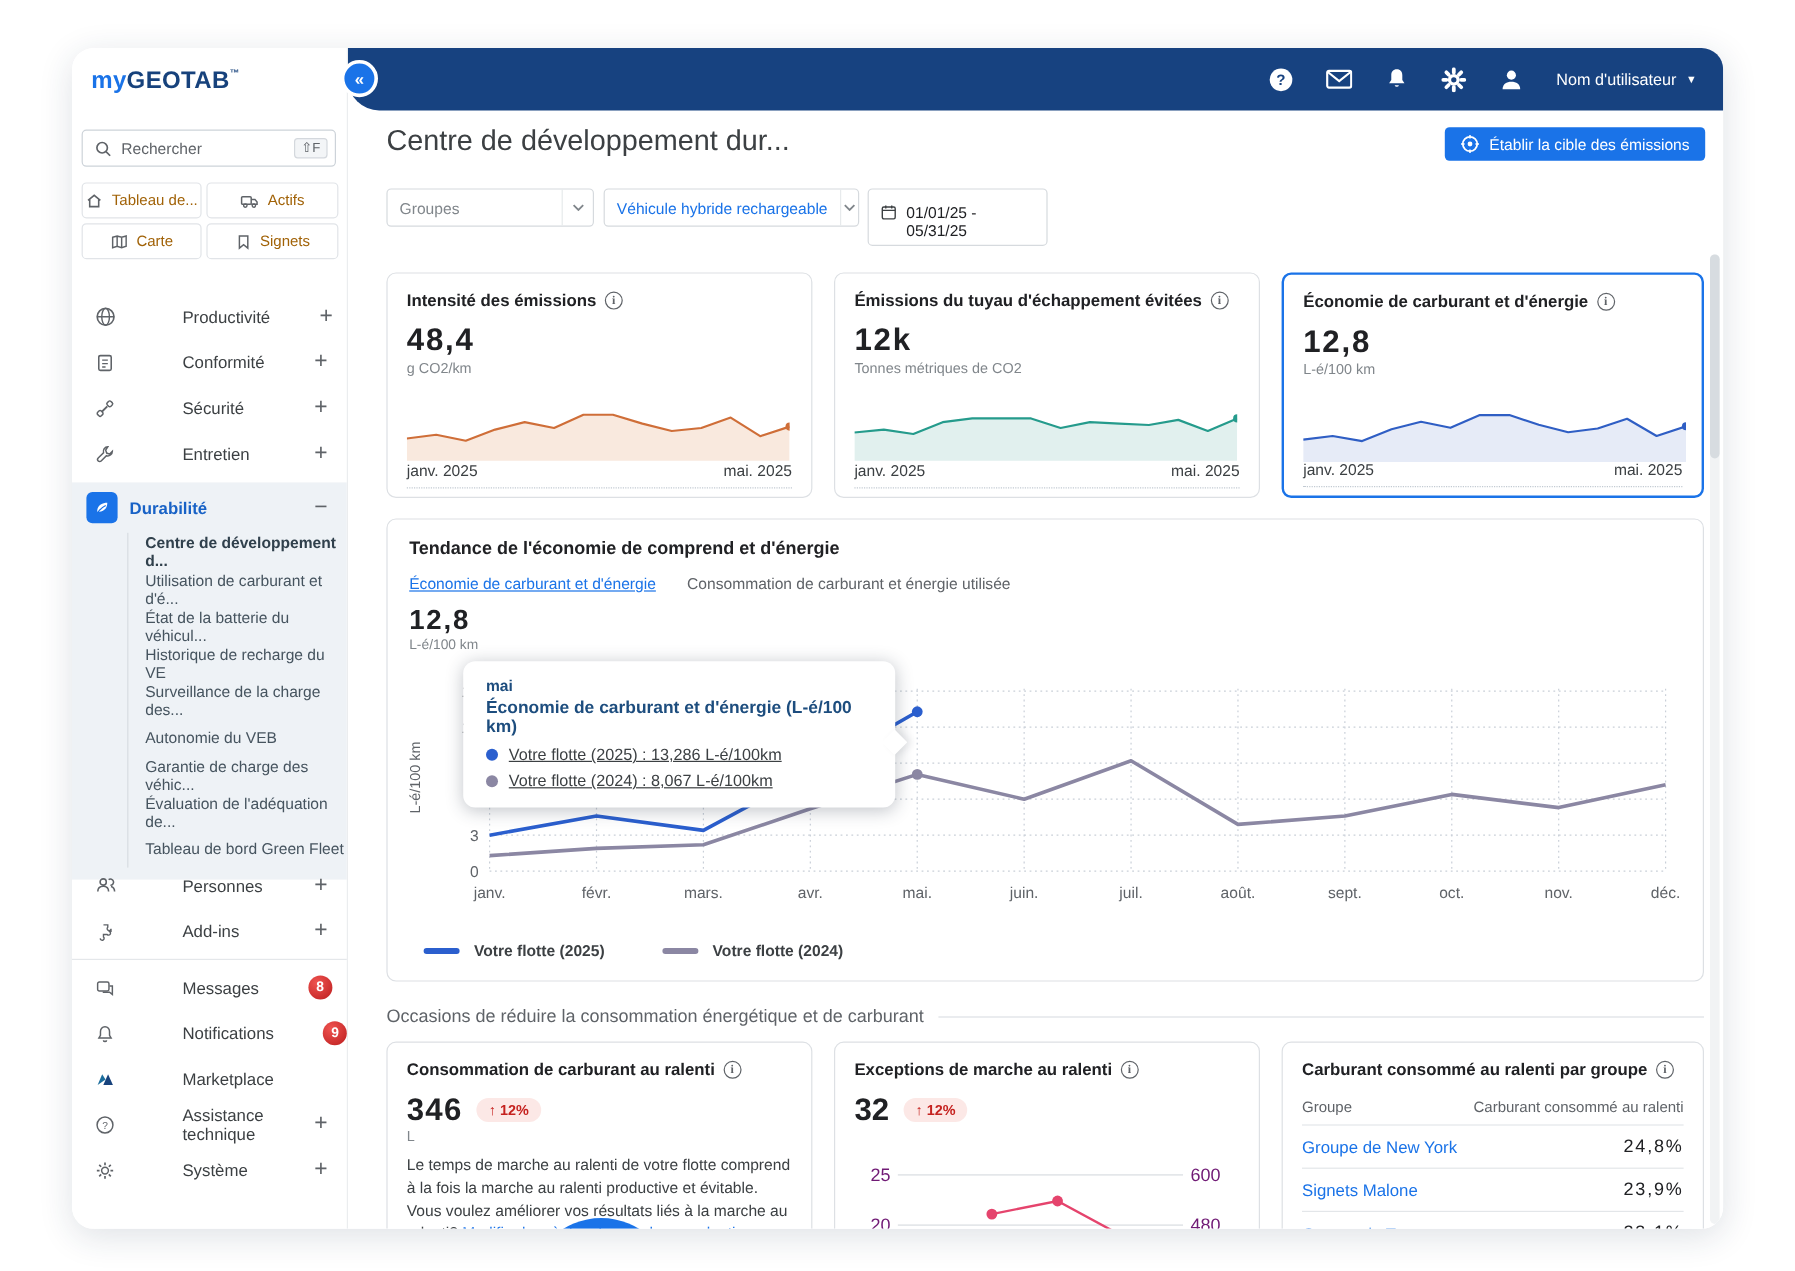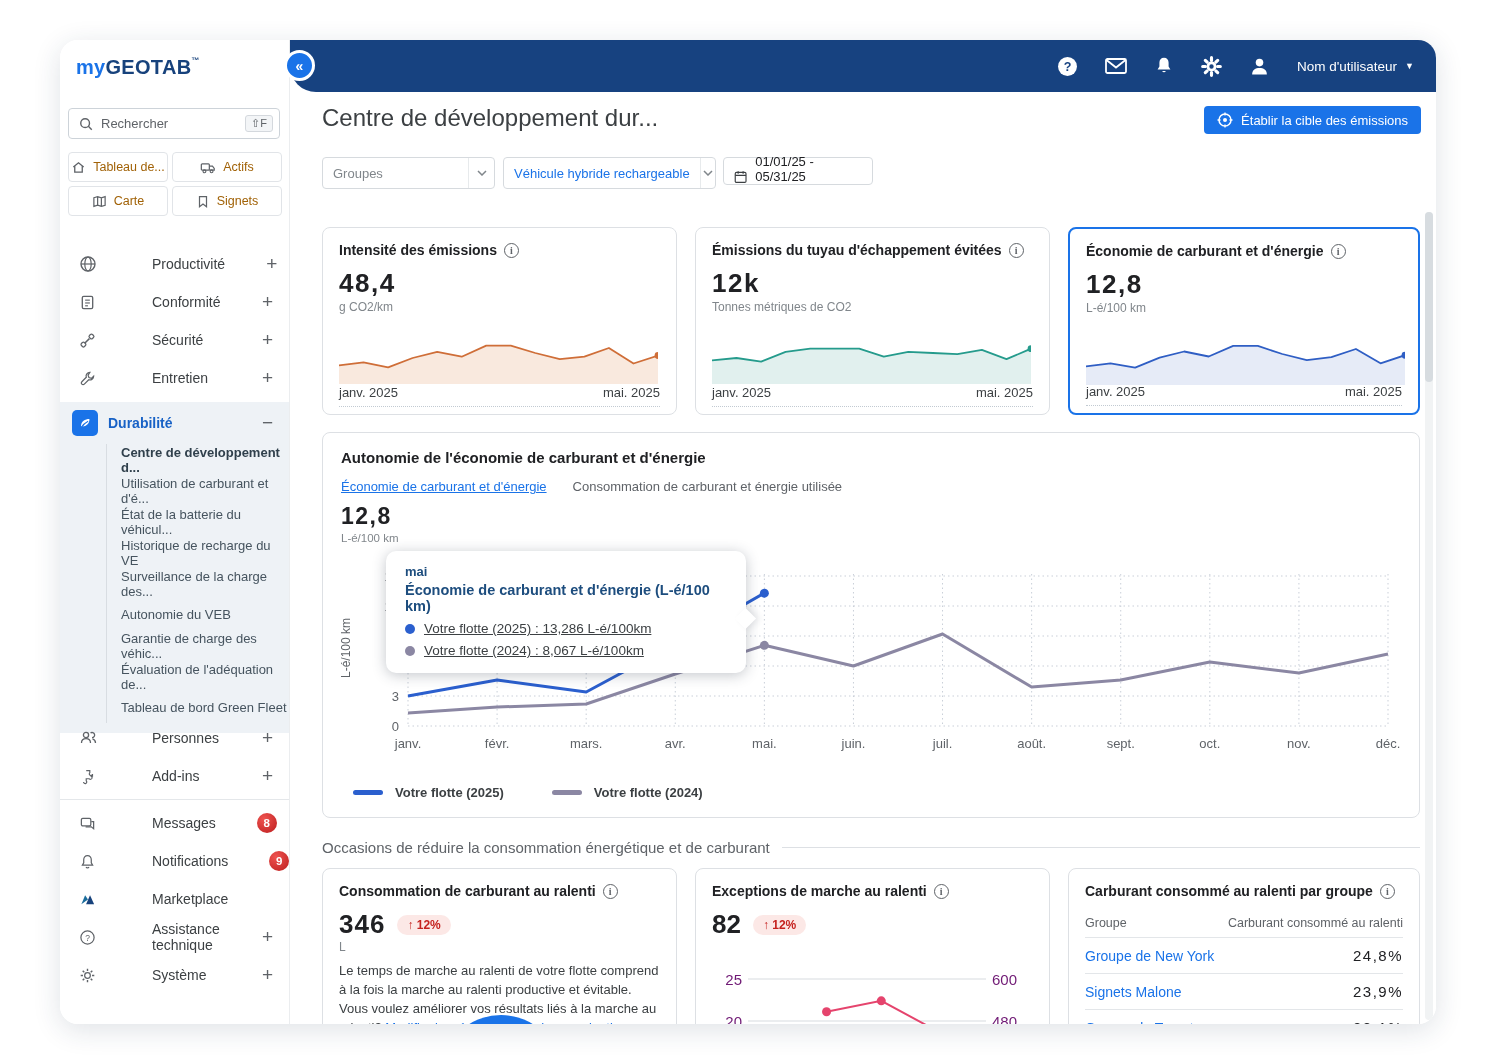--- a/index.html
+++ b/index.html
@@ -46,21 +46,21 @@
   .badge { min-width:20px; height:20px; border-radius:10px; background:radial-gradient(circle at 35% 30%, #ef5350, #c62828 80%); color:#fff; font-size:11.5px; font-weight:bold; display:flex; align-items:center; justify-content:center; padding:0 5px; }
 
   
   .content { position:absolute; left:230px; top:52px; right:0; bottom:0; background:#fff; overflow:hidden; }
   .page-title { position:absolute; left:32px; top:12px; font-size:24px; color:#3c4043; font-weight:400; }
   .target-btn { position:absolute; right:15px; top:14px; height:28px; background:#1a73e8; border:none; border-radius:4px; color:#fff; font-size:13px; font-family:inherit; display:flex; align-items:center; gap:8px; padding:0 13px; cursor:pointer; }
 
   .select-box { position:absolute; top:65px; height:32px; border:1px solid #d6dade; border-radius:4px; background:#fff; display:flex; align-items:center; font-size:13px; cursor:pointer; }
   .select-box .txt { flex:1; padding:0 10px; white-space:nowrap; }
   .select-box .chev { width:26px; align-self:stretch; display:flex; align-items:center; justify-content:center; border-left:1px solid #e7eaec; color:#80868b; }
-  .date-box { position:absolute; left:433px; top:65px; width:150px; height:28px; border:1px solid #d6dade; border-radius:4px; display:flex; align-items:flex-end; gap:8px; padding:0 10px; font-size:13px; color:#202124; cursor:pointer; }
+  .date-box { position:absolute; left:433px; top:65px; width:150px; height:48px; border:1px solid #d6dade; border-radius:4px; display:flex; align-items:flex-start; gap:8px; padding:12px 10px; font-size:13px; color:#202124; cursor:pointer; }
 
   .card { position:absolute; background:#fff; border:1px solid #dde0e4; border-radius:8px; }
   .kpi { top:135px; height:188px; padding:14px 16px; }
   .kpi.selected { border:2px solid #1a73e8; }
   .card-title { display:flex; align-items:center; gap:7px; font-size:14px; font-weight:bold; color:#202124; }
   .info { width:15px; height:15px; border:1.4px solid #5f6368; border-radius:50%; color:#5f6368; font-size:10px; font-weight:bold; display:inline-flex; align-items:center; justify-content:center; font-family:"Liberation Serif", serif; flex:none; }
   .kpi-value { font-size:26px; font-weight:bold; color:#202124; letter-spacing:1.5px; margin-top:10px; }
   .kpi-unit { font-size:12px; color:#80868b; margin-top:1px; }
   .spark { position:absolute; left:16px; right:16px; top:94px; height:62px; }
   .kpi-labels { position:absolute; left:16px; right:16px; bottom:7px; display:flex; justify-content:space-between; font-size:13px; color:#3c4043; padding-bottom:6px; border-bottom:1px dotted #c2cad2; }
@@ -430,21 +430,21 @@
             <circle cx="319" cy="32.24" r="3.4" fill="#2f5ec4"></circle>
           </svg></div>
       <div class="kpi-labels">
           <span>janv. 2025</span>
           <span>mai. 2025</span>
         </div>
     </section>
 
     <section class="card trend">
       <div class="card-title" style="font-size:15px;">
-          <span>Autonomie de l'économie de carburant et d'énergie</span>
+          <span>Tendance de l'économie de comprend et d'énergie</span>
         </div>
       <div class="trend-tabs">
         <span class="tab-active">Économie de carburant et d'énergie</span>
         <span class="tab-idle">Consommation de carburant et énergie utilisée</span>
       </div>
       <div class="trend-value">12,8</div>
       <div class="trend-unit">L-é/100 km</div>
       <div class="ylab">L-é/100 km</div>
       <div class="trend-svg" id="trend-plot"><svg width="1040" height="190">
             <line class="grid" x1="30" y1="3" x2="30" y2="155"></line>
@@ -534,21 +534,21 @@
       <p class="desc"><span>Le temps de marche au ralenti de votre flotte comprend à la fois la marche au ralenti productive et évitable. Vous voulez améliorer vos résultats liés à la marche au ralenti? </span><a href="#">Modifier les règles de marche au ralenti</a><span>.</span></p>
       <div class="donut"></div>
     </section>
 
     <section class="card bottom-card" style="left:405px; width:355px;">
       <div class="card-title">
           <span>Exceptions de marche au ralenti</span>
           <span class="info">i</span>
         </div>
       <div class="val-row">
-        <span class="big-val">82</span>
+        <span class="big-val">32</span>
         <span class="pill">↑ 12%</span>
       </div>
       <div class="mini-tick" style="left:18px; top:102px; width:28px; text-align:right;">25</div>
       <div class="mini-tick" style="left:18px; top:144px; width:28px; text-align:right;">20</div>
       <div class="mini-tick" style="left:296px; top:102px;">600</div>
       <div class="mini-tick" style="left:296px; top:144px;">480</div>
       <div id="mini-chart" style="position:absolute; left:52px; top:100px;"><svg width="238" height="86">
             <line x1="0" y1="10" x2="238" y2="10" stroke="#e4e7ea" stroke-width="1.5"></line>
             <line x1="0" y1="52" x2="238" y2="52" stroke="#e4e7ea" stroke-width="1.5"></line>
             <polyline points="78.5,42.8 133.3,31.8 209.4,73.0" fill="none" stroke="#e5446d" stroke-width="2"></polyline>

